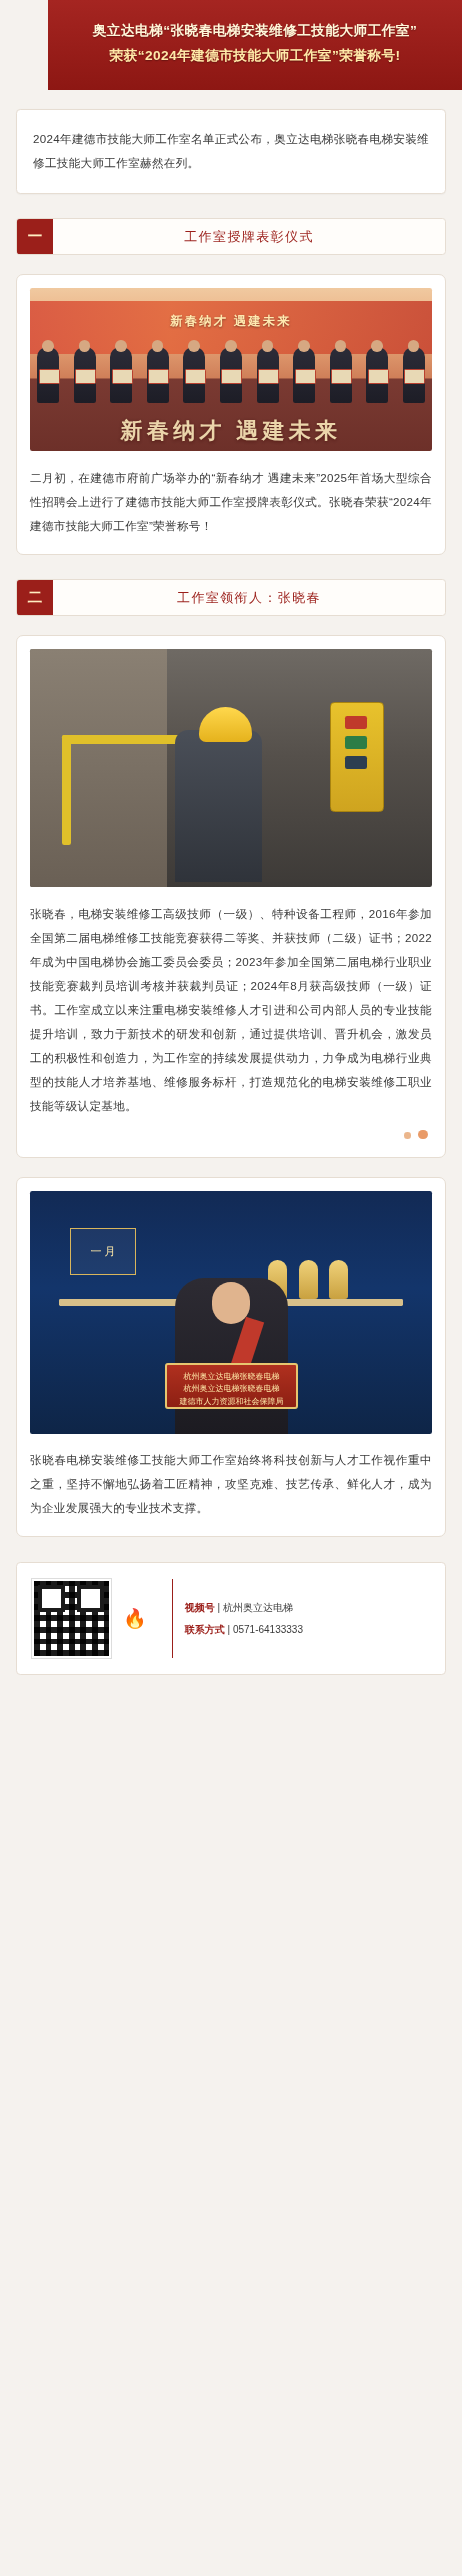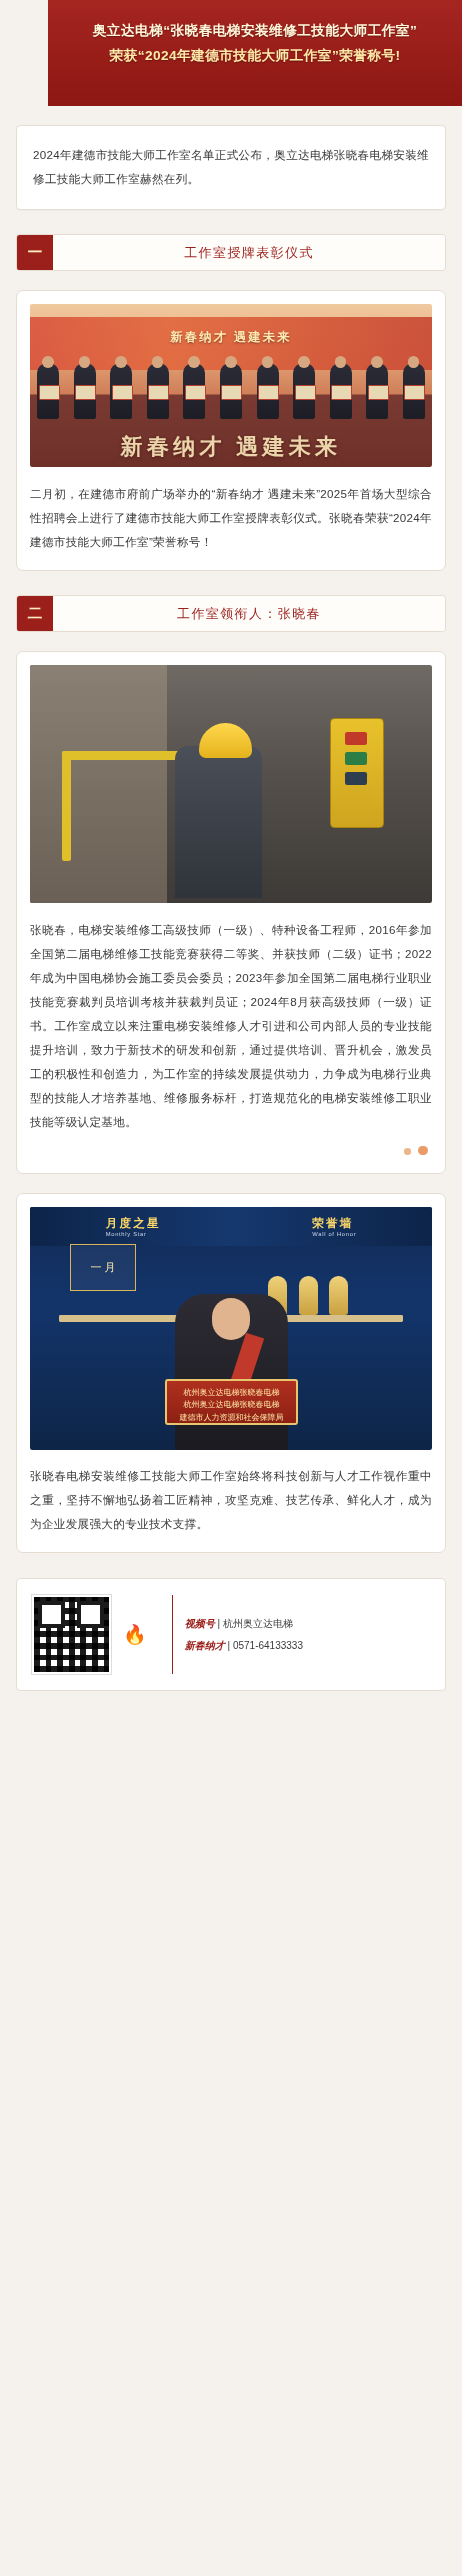--- a/index.html
+++ b/index.html
@@ -19,21 +19,21 @@
     position: relative;
     overflow: hidden;
     padding-bottom: 29px;
     box-sizing: border-box;
   }
 
   
   .header-banner {
     background: #9b1f1a;
     background: linear-gradient(180deg, #a52521 0%, #8d1713 100%);
-    padding: 19px 22px 38px 22px;
+    padding: 19px 22px 22px 22px;
     text-align: center;
     position: relative;
     margin-left: 48px;
   }
   .header-banner .line {
     color: #fff7d9;
     font-size: 13.7px;
     font-weight: bold;
     line-height: 24.6px;
     letter-spacing: 0.4px;
@@ -381,21 +381,20 @@
   }
   .footer-right {
     flex: 1;
     font-size: 10px;
     line-height: 22px;
     color: #3a3a3a;
   }
   .footer-right .k {
     color: #9b1f1a;
     font-weight: bold;
-    font-style: italic;
   }
 </style>
 </head>
 <body>
 
 <div class="page">
 
   <div class="header-banner">
     <div class="line">奥立达电梯“张晓春电梯安装维修工技能大师工作室”</div>
     <div class="line line2">荣获“2024年建德市技能大师工作室”荣誉称号!</div>
@@ -452,30 +451,20 @@
     </div>
     <div class="para caption-para">张晓春，电梯安装维修工高级技师（一级）、特种设备工程师，2016年参加全国第二届电梯维修工技能竞赛获得二等奖、并获技师（二级）证书；2022年成为中国电梯协会施工委员会委员；2023年参加全国第二届电梯行业职业技能竞赛裁判员培训考核并获裁判员证；2024年8月获高级技师（一级）证书。工作室成立以来注重电梯安装维修人才引进和公司内部人员的专业技能提升培训，致力于新技术的研发和创新，通过提供培训、晋升机会，激发员工的积极性和创造力，为工作室的持续发展提供动力，力争成为电梯行业典型的技能人才培养基地、维修服务标杆，打造规范化的电梯安装维修工职业技能等级认定基地。</div>
     <div class="dots">
       <i></i>
       <i class="big"></i>
     </div>
   </div>
 
   <div class="photo-card">
     <div class="photo photo-honor">
-      <div class="top-bar">
-        <div class="t">
-          <span>月度之星</span>
-          <small>Monthly Star</small>
-        </div>
-        <div class="t">
-          <span>荣誉墙</span>
-          <small>Wall of Honor</small>
-        </div>
-      </div>
       <div class="month-box">一 月</div>
       <div class="shelf"></div>
       <div class="trophy" style="left:238px"></div>
       <div class="trophy" style="left:269px"></div>
       <div class="trophy" style="left:299px"></div>
       <div class="person-center"></div>
       <div class="head"></div>
       <div class="sash"></div>
       <div class="plaque">
         <div>杭州奥立达电梯张晓春电梯</div>
@@ -492,21 +481,21 @@
       <div class="flame">🔥</div>
     </div>
     <div class="footer-div"></div>
     <div class="footer-right">
       <div>
         <span class="k">视频号</span>
         <span> | </span>
         <span>杭州奥立达电梯</span>
       </div>
       <div>
-        <span class="k">新春纳才</span>
+        <span class="k">联系方式</span>
         <span> | </span>
         <span>0571-64133333</span>
       </div>
     </div>
   </div>
 
 </div>
 
 
 </body></html>

